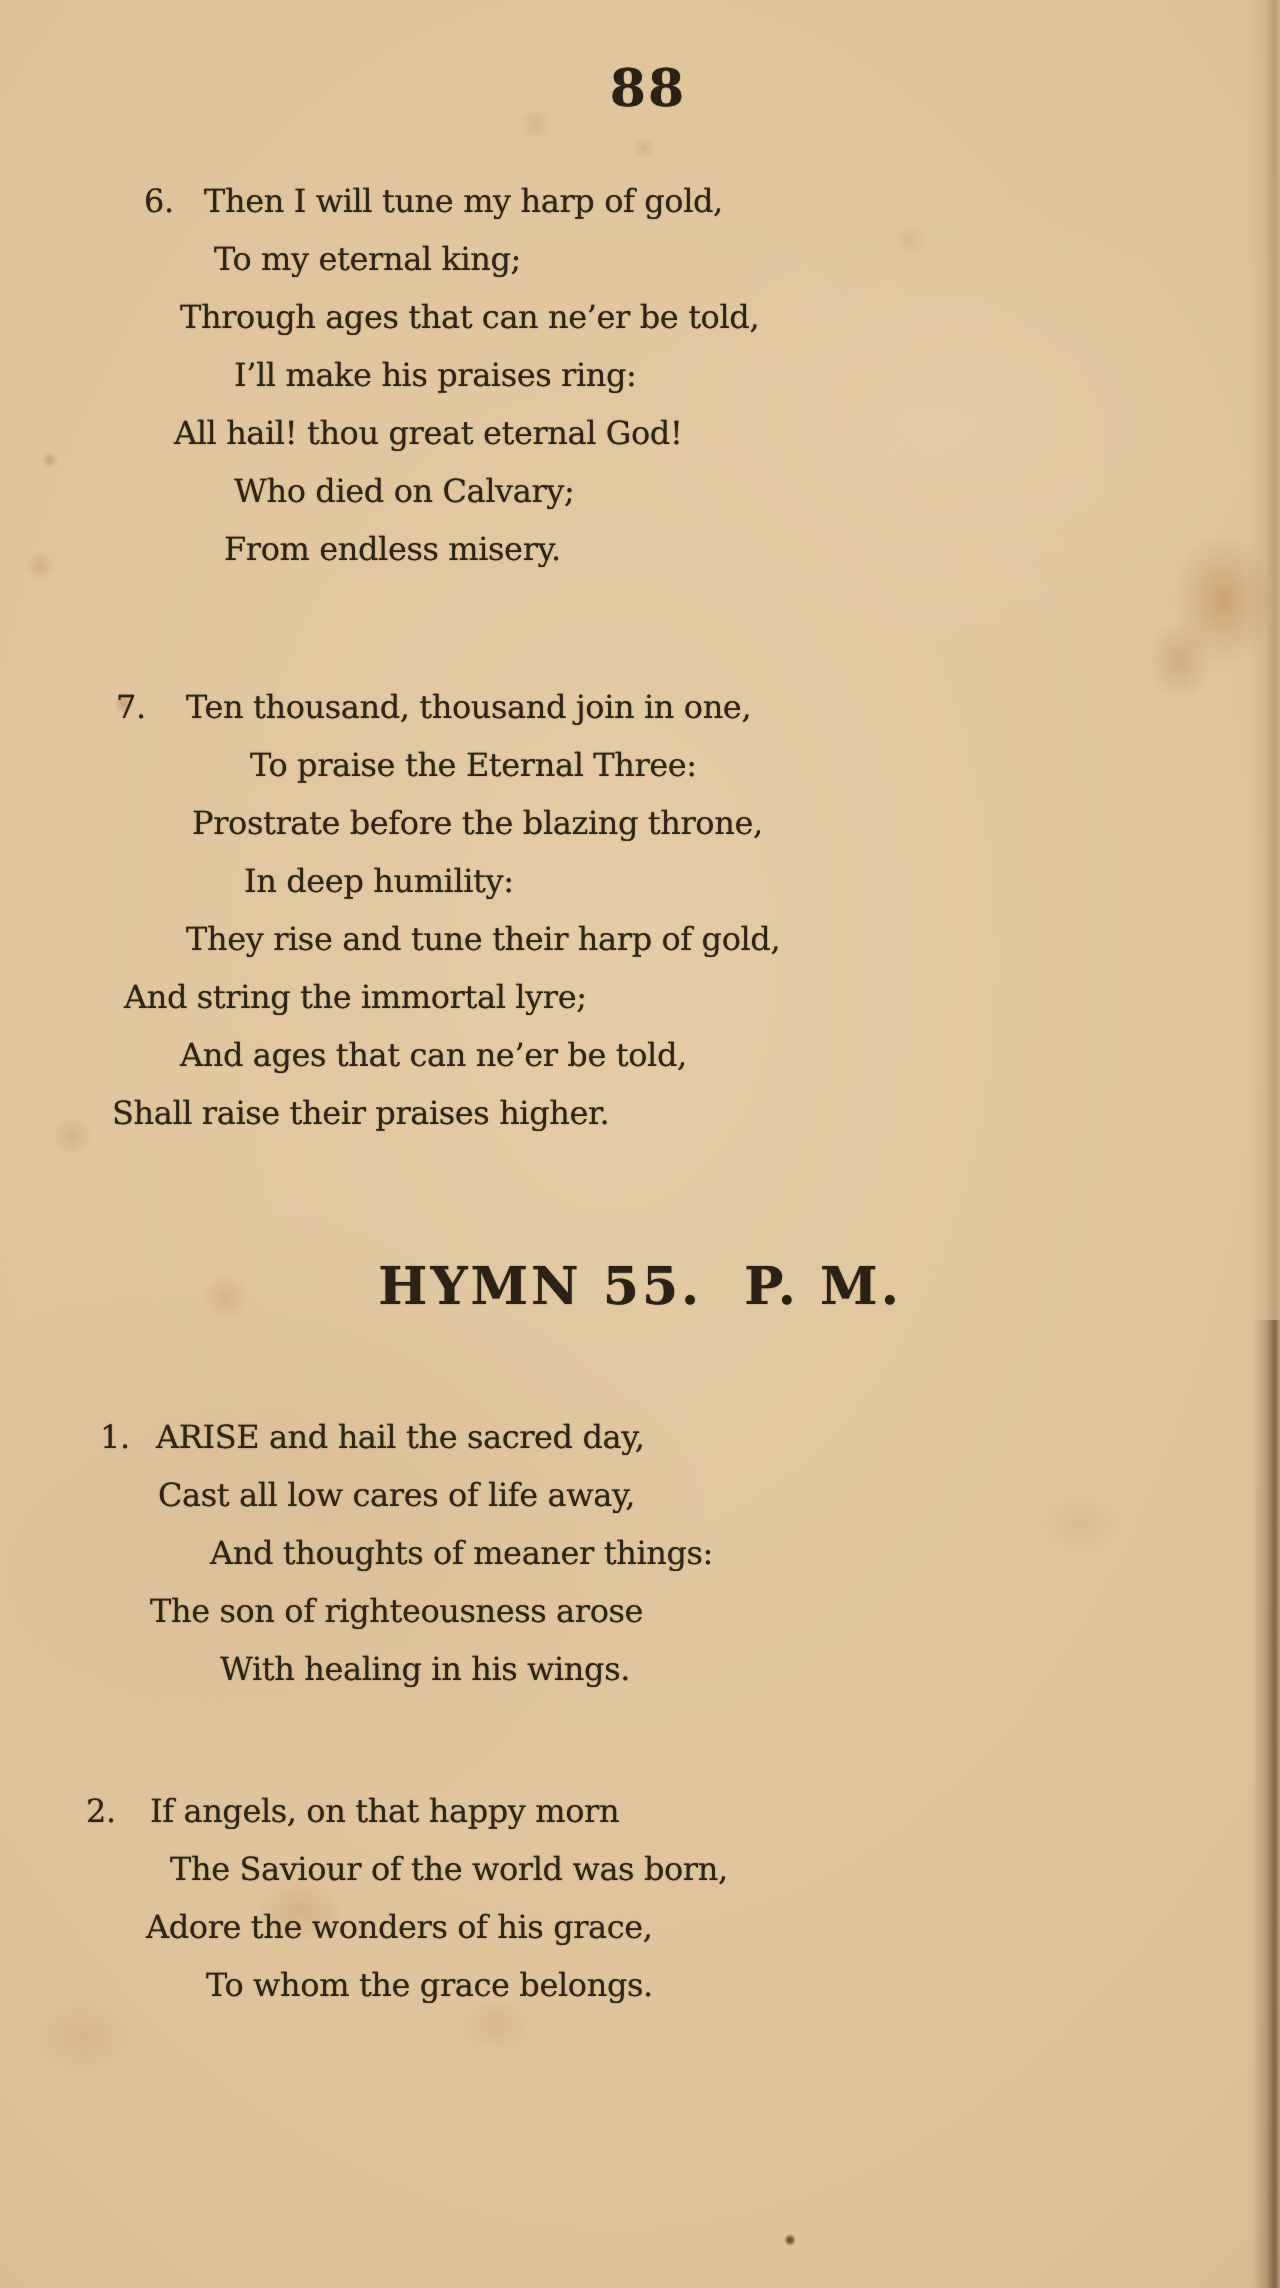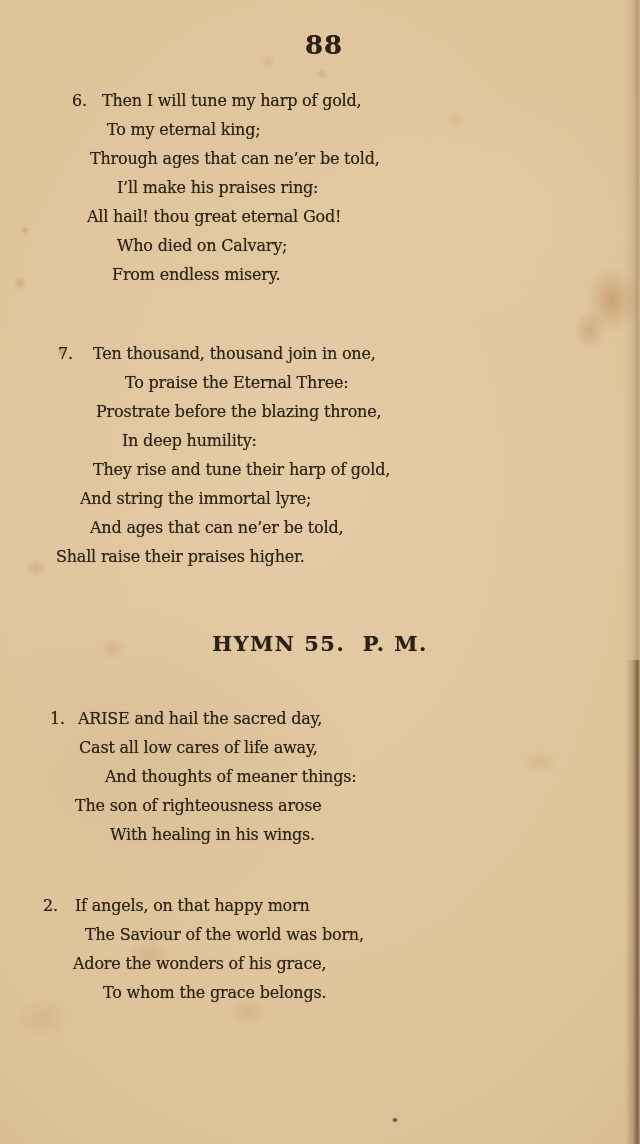--- a/index.html
+++ b/index.html
@@ -73,21 +73,21 @@
     color: #2e2417;
     text-shadow: 0 0 0.7px rgba(46,36,23,0.6);
   }
   .vnum { display: inline-block; }
   .heading {
     position: absolute;
     top: 627px;
     left: 0;
     width: 640px;
     text-align: center;
-    font-size: 21px;
+    font-size: 26px;
     font-weight: bold;
     line-height: 34px;
     letter-spacing: 1.5px;
     white-space: pre-wrap;
     color: #2b2114;
     text-shadow: 0 0 0.7px rgba(43,33,20,0.6);
   }
   .edge {
     position: absolute;
     right: 0; top: 0;
@@ -125,21 +125,21 @@
     <div class="line" style="margin-left:117px">Who died on Calvary;</div>
     <div class="line" style="margin-left:112px">From endless misery.</div>
   </div>
 
   <div class="verse" style="top:339px">
     <div class="line" style="margin-left:58px"><span class="vnum" style="width:35px">7.</span><span>Ten thousand, thousand join in one,</span></div>
     <div class="line" style="margin-left:125px">To praise the Eternal Three:</div>
     <div class="line" style="margin-left:96px">Prostrate before the blazing throne,</div>
     <div class="line" style="margin-left:122px">In deep humility:</div>
     <div class="line" style="margin-left:93px">They rise and tune their harp of gold,</div>
-    <div class="line" style="margin-left:80px">And string the immortal lyre;</div>
+    <div class="line" style="margin-left:62px">And string the immortal lyre;</div>
     <div class="line" style="margin-left:90px">And ages that can ne’er be told,</div>
     <div class="line" style="margin-left:56px">Shall raise their praises higher.</div>
   </div>
 
   <div class="heading">HYMN 55.  P. M.</div>
 
   <div class="verse" style="top:704px">
     <div class="line" style="margin-left:50px"><span class="vnum" style="width:28px">1.</span><span>ARISE and hail the sacred day,</span></div>
     <div class="line" style="margin-left:79px">Cast all low cares of life away,</div>
     <div class="line" style="margin-left:105px">And thoughts of meaner things:</div>

